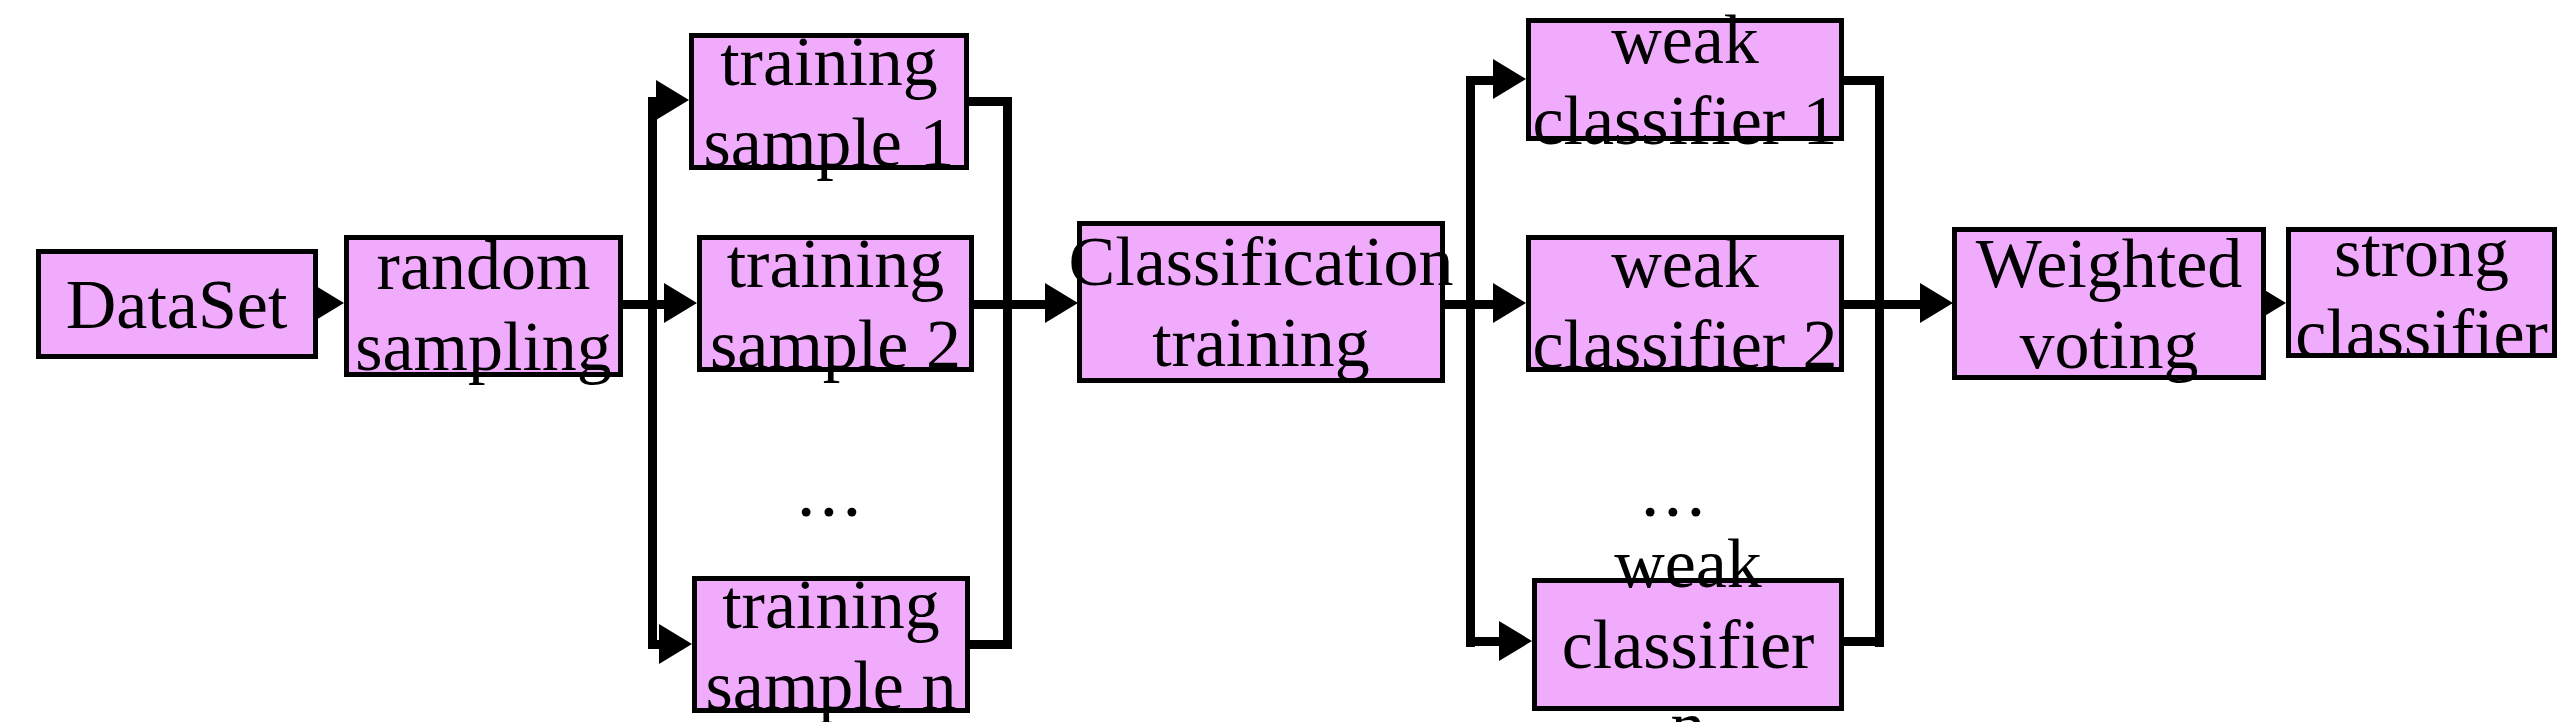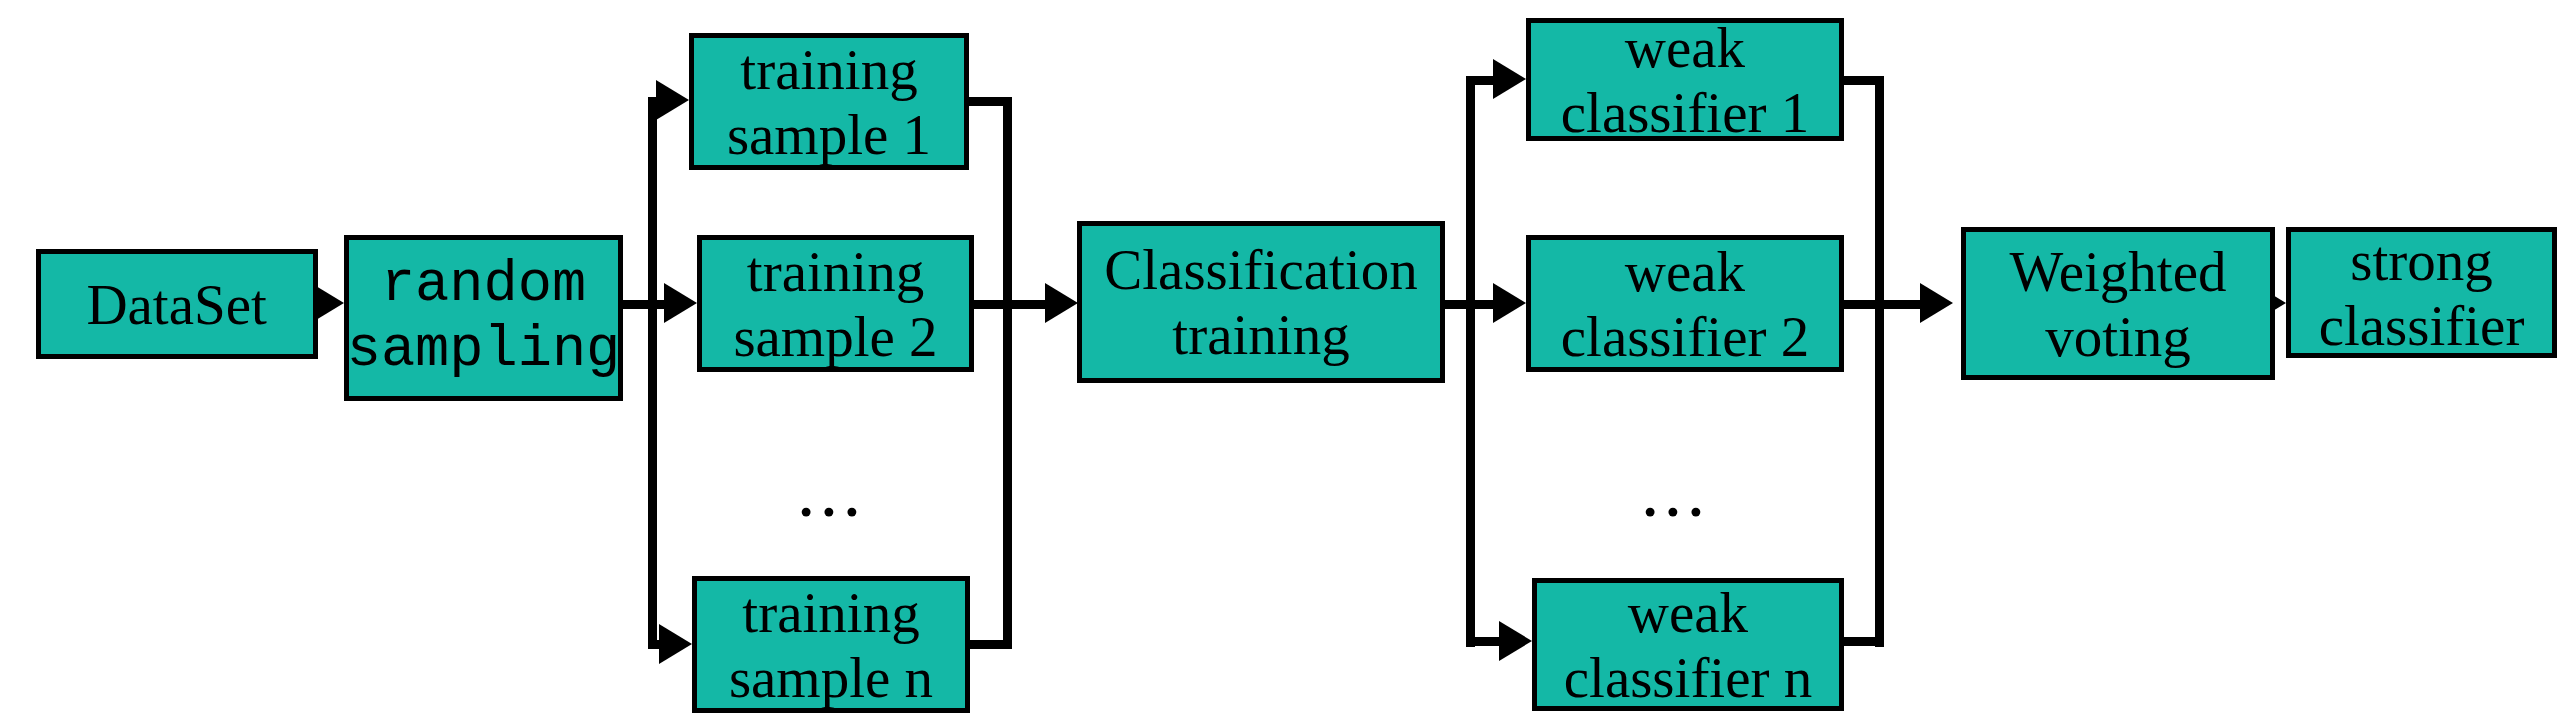--- a/index.html
+++ b/index.html
@@ -9,41 +9,41 @@
     height: 722px;
     background: #ffffff;
     font-family: "Liberation Serif", "DejaVu Serif", serif;
     color: #000000;
     overflow: hidden;
   }
   .node {
     position: absolute;
     box-sizing: border-box;
     border: 5.4px solid #000000;
-    background: #14b8a6;
+    background: #f0abfc;
     display: flex;
     align-items: center;
     justify-content: center;
     text-align: center;
-    font-size: 57px;
-    line-height: 65px;
+    font-size: 70px;
+    line-height: 81px;
     white-space: pre-line;
     z-index: 3;
   }
   
   .n-dataset   { left: 11.6px;   top: 249px; width: 282px; height: 110px; margin-left: 24px; }
-  .n-random    { left: 344px;  top: 235px; width: 279px; height: 166px; font-family: Liberation Mono, monospace; }
+  .n-random    { left: 344px;  top: 235px; width: 279px; height: 142px; }
   .n-ts1       { left: 689px; top: 33px;  width: 280px; height: 137px; }
   .n-ts2       { left: 697px; top: 235px; width: 277px; height: 137px; }
   .n-tsn       { left: 692px; top: 576px; width: 278px; height: 137px; }
   .n-ct        { left: 1077px; top: 221px; width: 368px; height: 162px; }
   .n-wc1       { left: 1526px; top: 18.4px;  width: 318px; height: 123px; }
   .n-wc2       { left: 1526px; top: 235px; width: 318px; height: 137px; }
   .n-wcn       { left: 1532px; top: 578px; width: 312px; height: 133px; }
-  .n-wv        { left: 1952px; top: 227px; width: 314px; height: 153px; margin-left: 9px; }
+  .n-wv        { left: 1952px; top: 227px; width: 314px; height: 153px; }
   .n-sc        { left: 2286px; top: 227px; width: 271px; height: 131px; }
 
   .dots {
     position: absolute;
     width: 136px;
     height: 102px;
     display: flex;
     align-items: center;
     justify-content: center;
     font-size: 75px;

